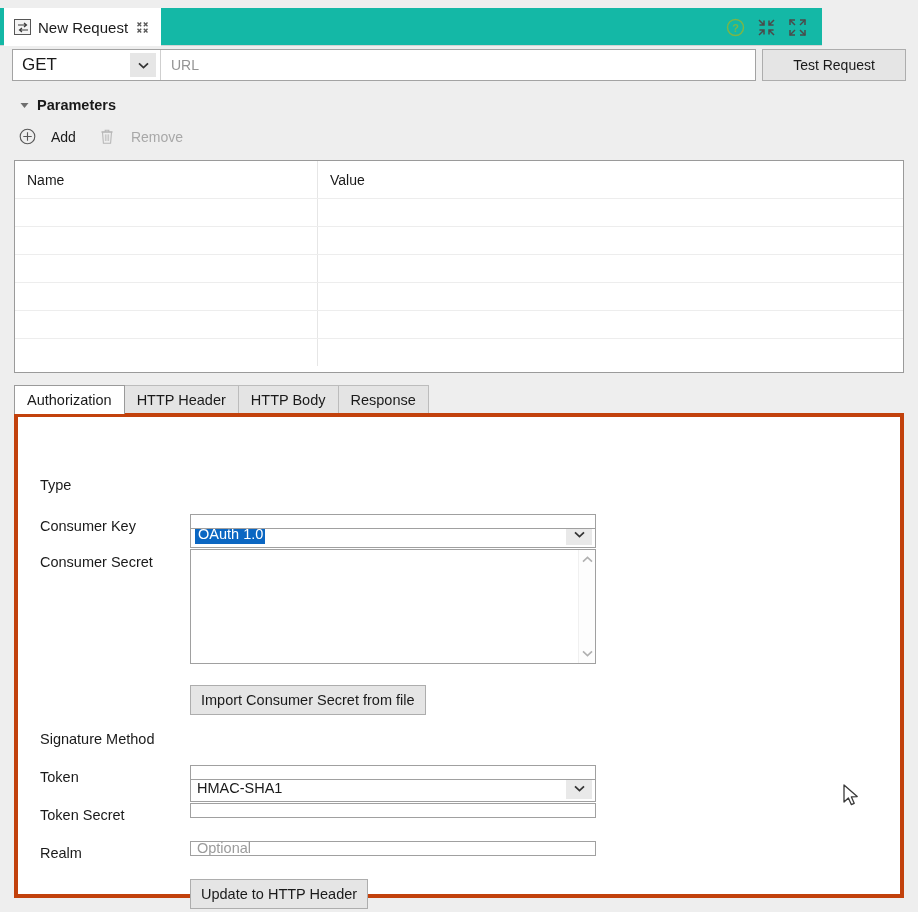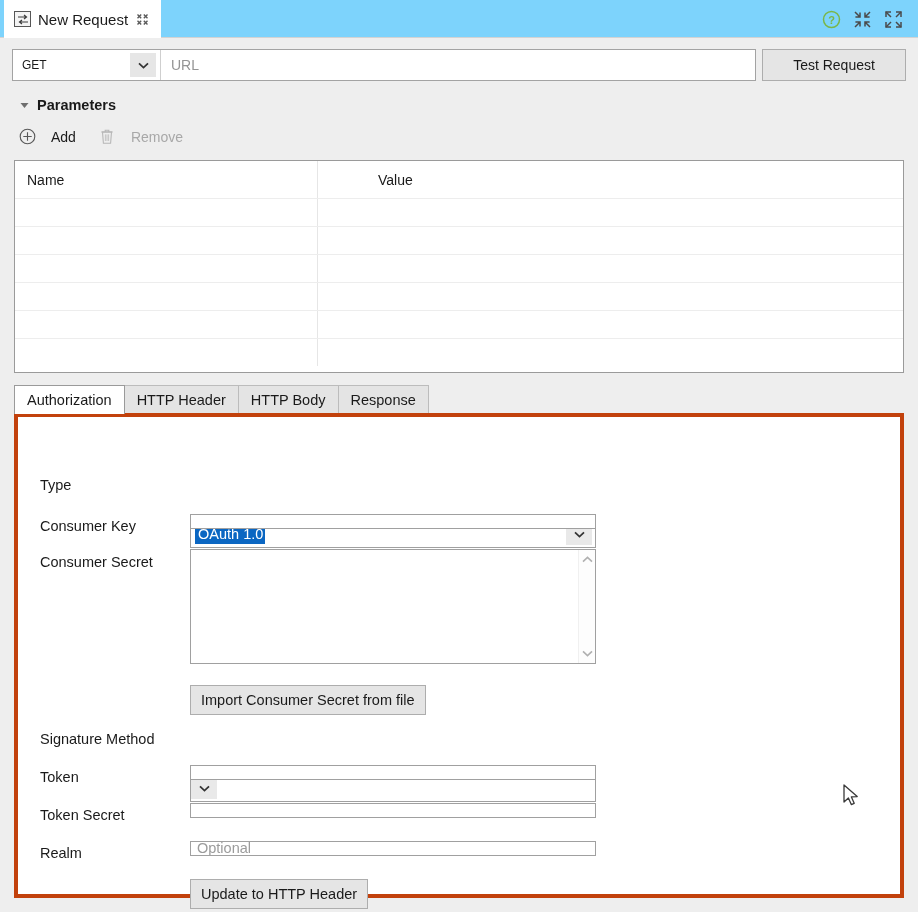--- a/index.html
+++ b/index.html
@@ -24,24 +24,24 @@
     left: 0; top: 0;
     width: 918px;
     height: 912px;
     background: #eeeeee;
     box-sizing: border-box;
   }
 
   
   .tab-header {
     position: absolute;
-    left: 0; top: 0;
-    width: 918px;
+    left: 0; top: 8px;
+    width: 822px;
     height: 38px;
-    background: #7dd3fc;
+    background: #14b8a6;
     border-bottom: 1px solid #d3d3d3;
     box-sizing: border-box;
   }
   .editor-tab {
     position: absolute;
     left: 4px; top: 0px;
     height: 38px;
     padding: 0 12px 0 10px;
     background: #ffffff;
     display: flex;
@@ -118,21 +118,21 @@
     width: 148px;
     display: flex;
     align-items: center;
     position: relative;
     border-right: 1px solid #cfcfcf;
     box-sizing: border-box;
     cursor: pointer;
   }
   .method-label {
     padding-left: 9px;
-    font-size: 12px;
+    font-size: 17px;
     color: #1a1a1a;
     flex: 1;
   }
   .method-arrow {
     width: 26px;
     background: #e6e6e6;
     display: flex;
     align-items: center;
     justify-content: center;
     align-self: stretch;
@@ -209,21 +209,20 @@
     height: 213px;
     background: #ffffff;
     border: 1px solid #9a9a9a;
     box-sizing: border-box;
     overflow: hidden;
   }
   .pt-header {
     display: flex;
     height: 37px;
     box-sizing: border-box;
-    gap: 48px;
   }
   .pt-col-name {
     width: 303px;
     box-sizing: border-box;
     border-right: 1px solid #e6e6e6;
     display: flex; align-items: center;
     padding-left: 12px;
     font-size: 14px;
     color: #1a1a1a;
   }
@@ -618,20 +617,21 @@
           <div class="frow" style="top:268px; height:30px;">
             <div class="fctrl" style="top:0;">
               <button class="pbtn">Import Consumer Secret from file</button>
             </div>
           </div>
 
           <div class="frow" style="top:309px;">
             <span class="flabel" style="top:5px;">Signature Method</span>
             <div class="fctrl" style="top:0;">
               <div class="combo">
+                <span class="ctext">HMAC-SHA1</span>
                 <span class="carrow">
                   <svg width="11" height="7" viewBox="0 0 11 7">
                       <path d="M1 1.3 L5.5 5.6 L10 1.3" stroke="#333" stroke-width="1.7" fill="none"></path>
                     </svg>
                 </span>
               </div>
             </div>
           </div>
 
           <div class="frow" style="top:347px;">

